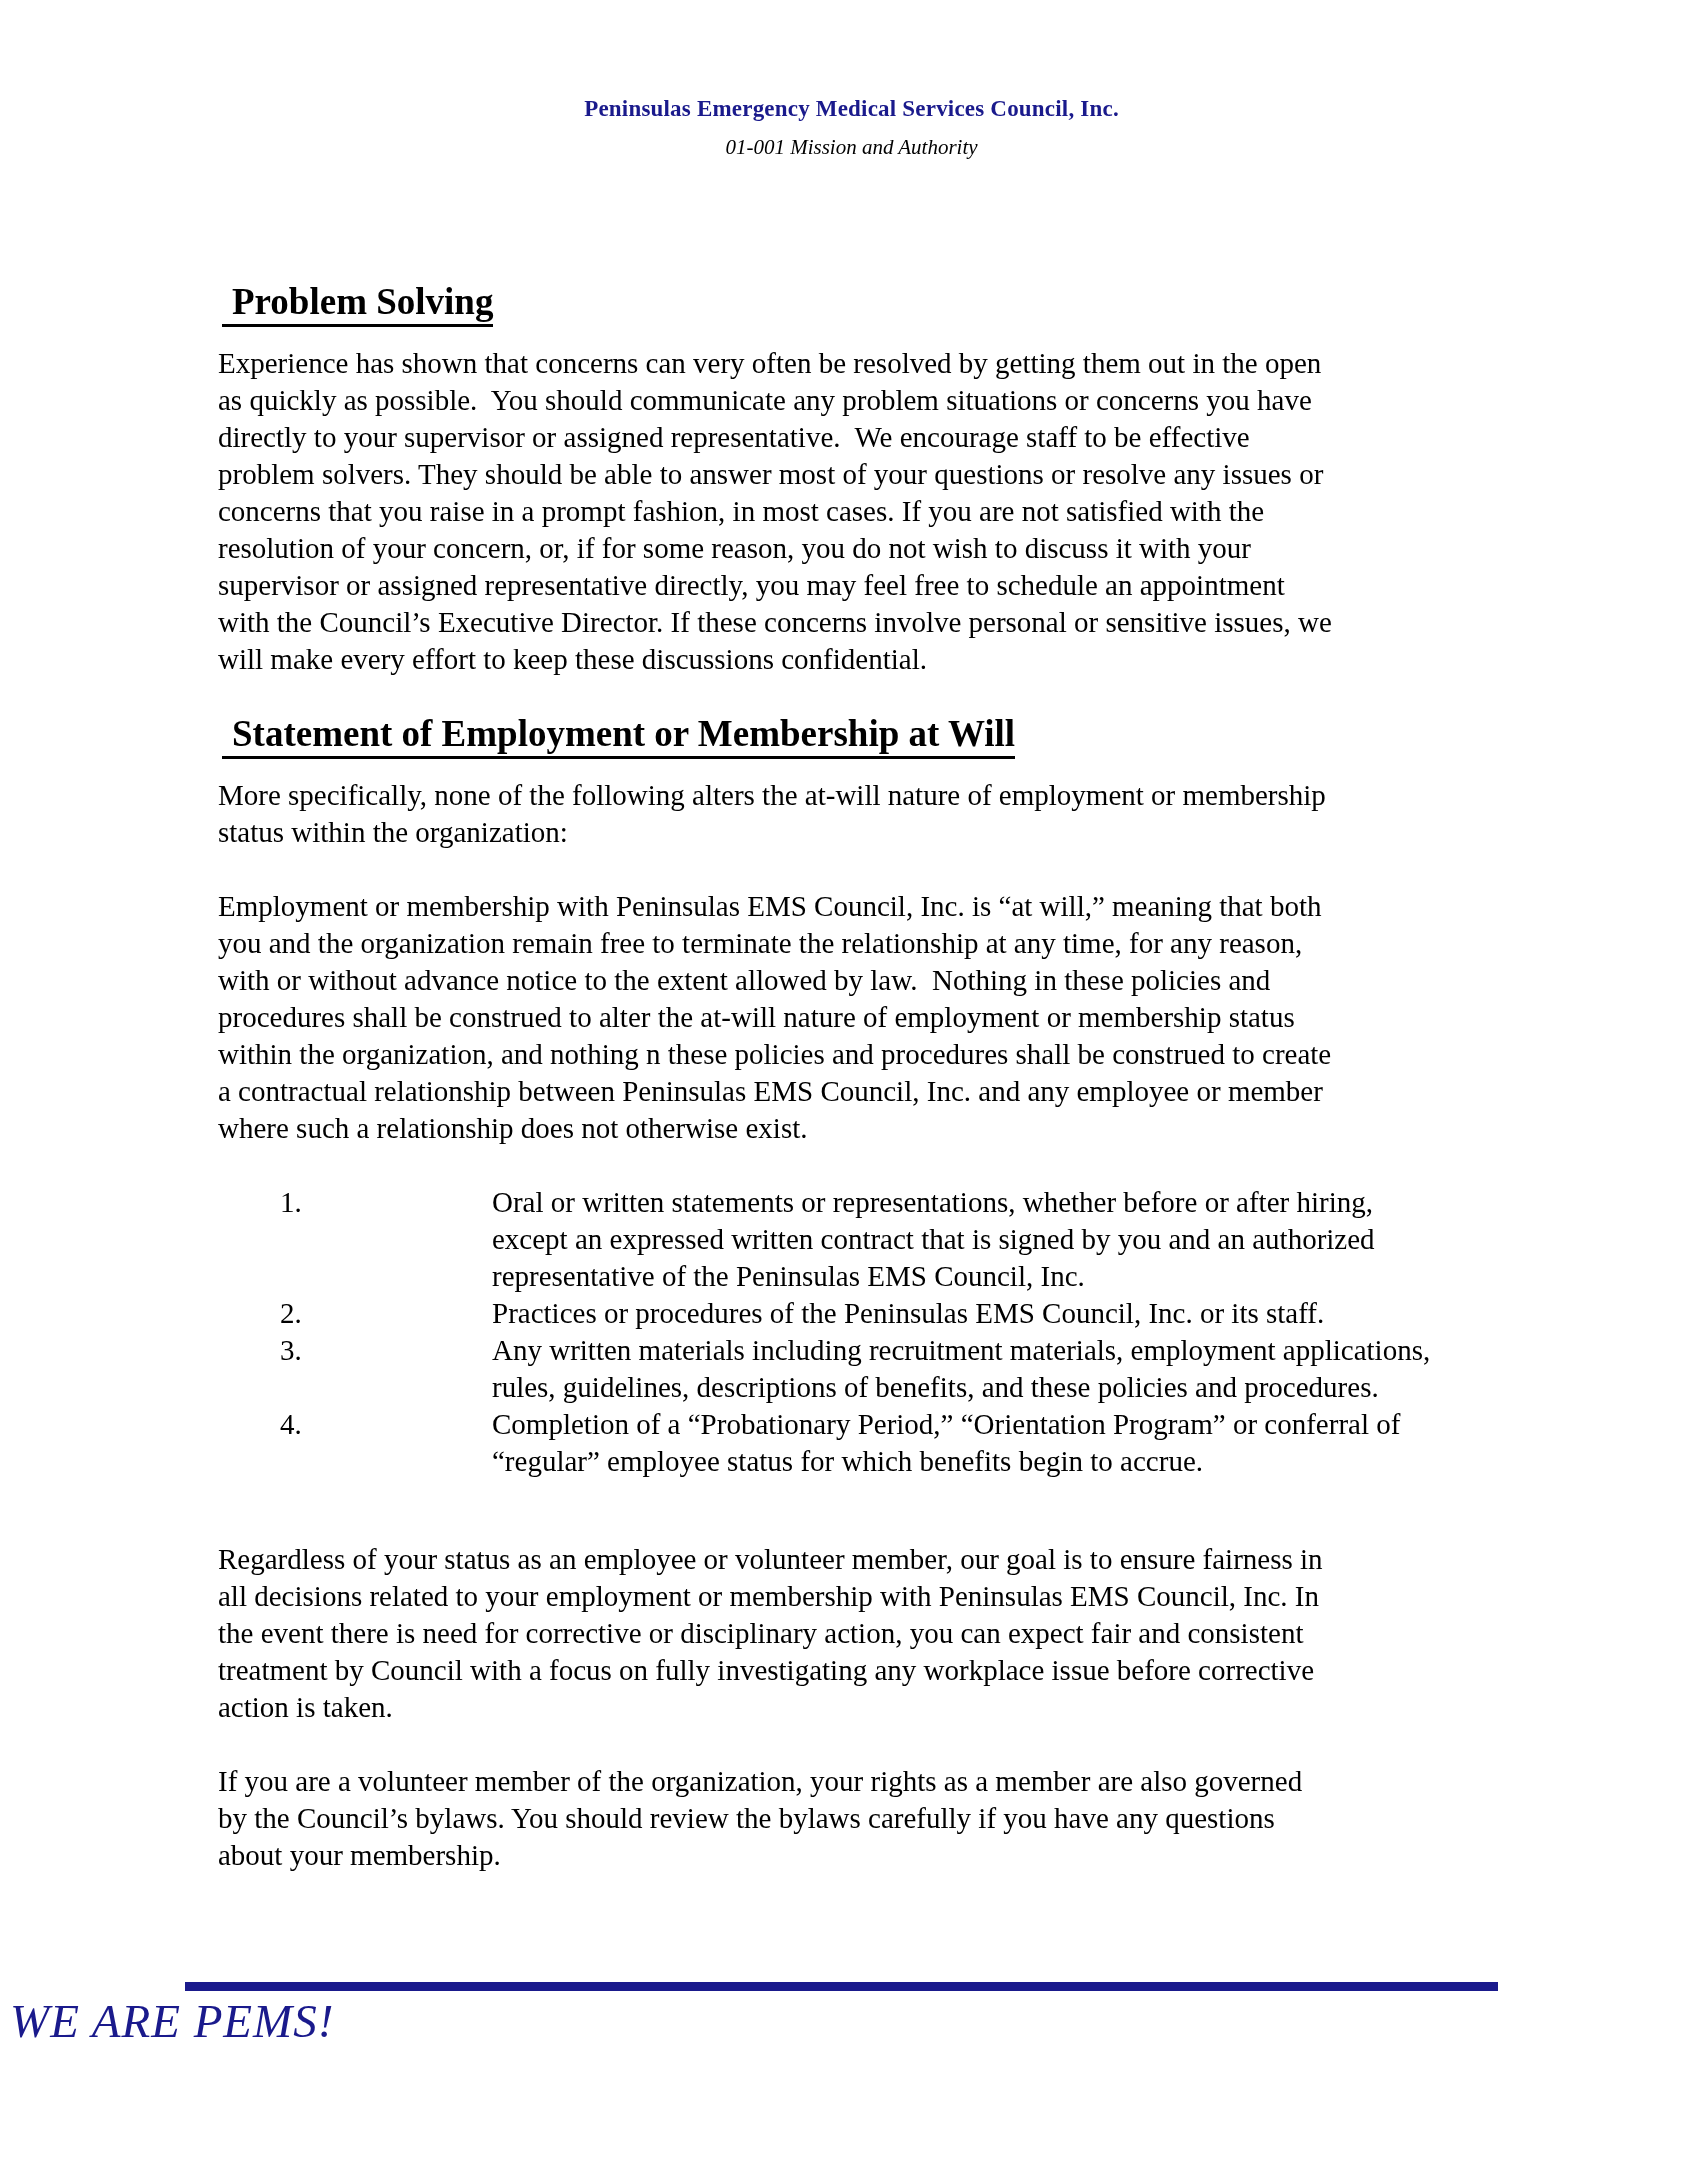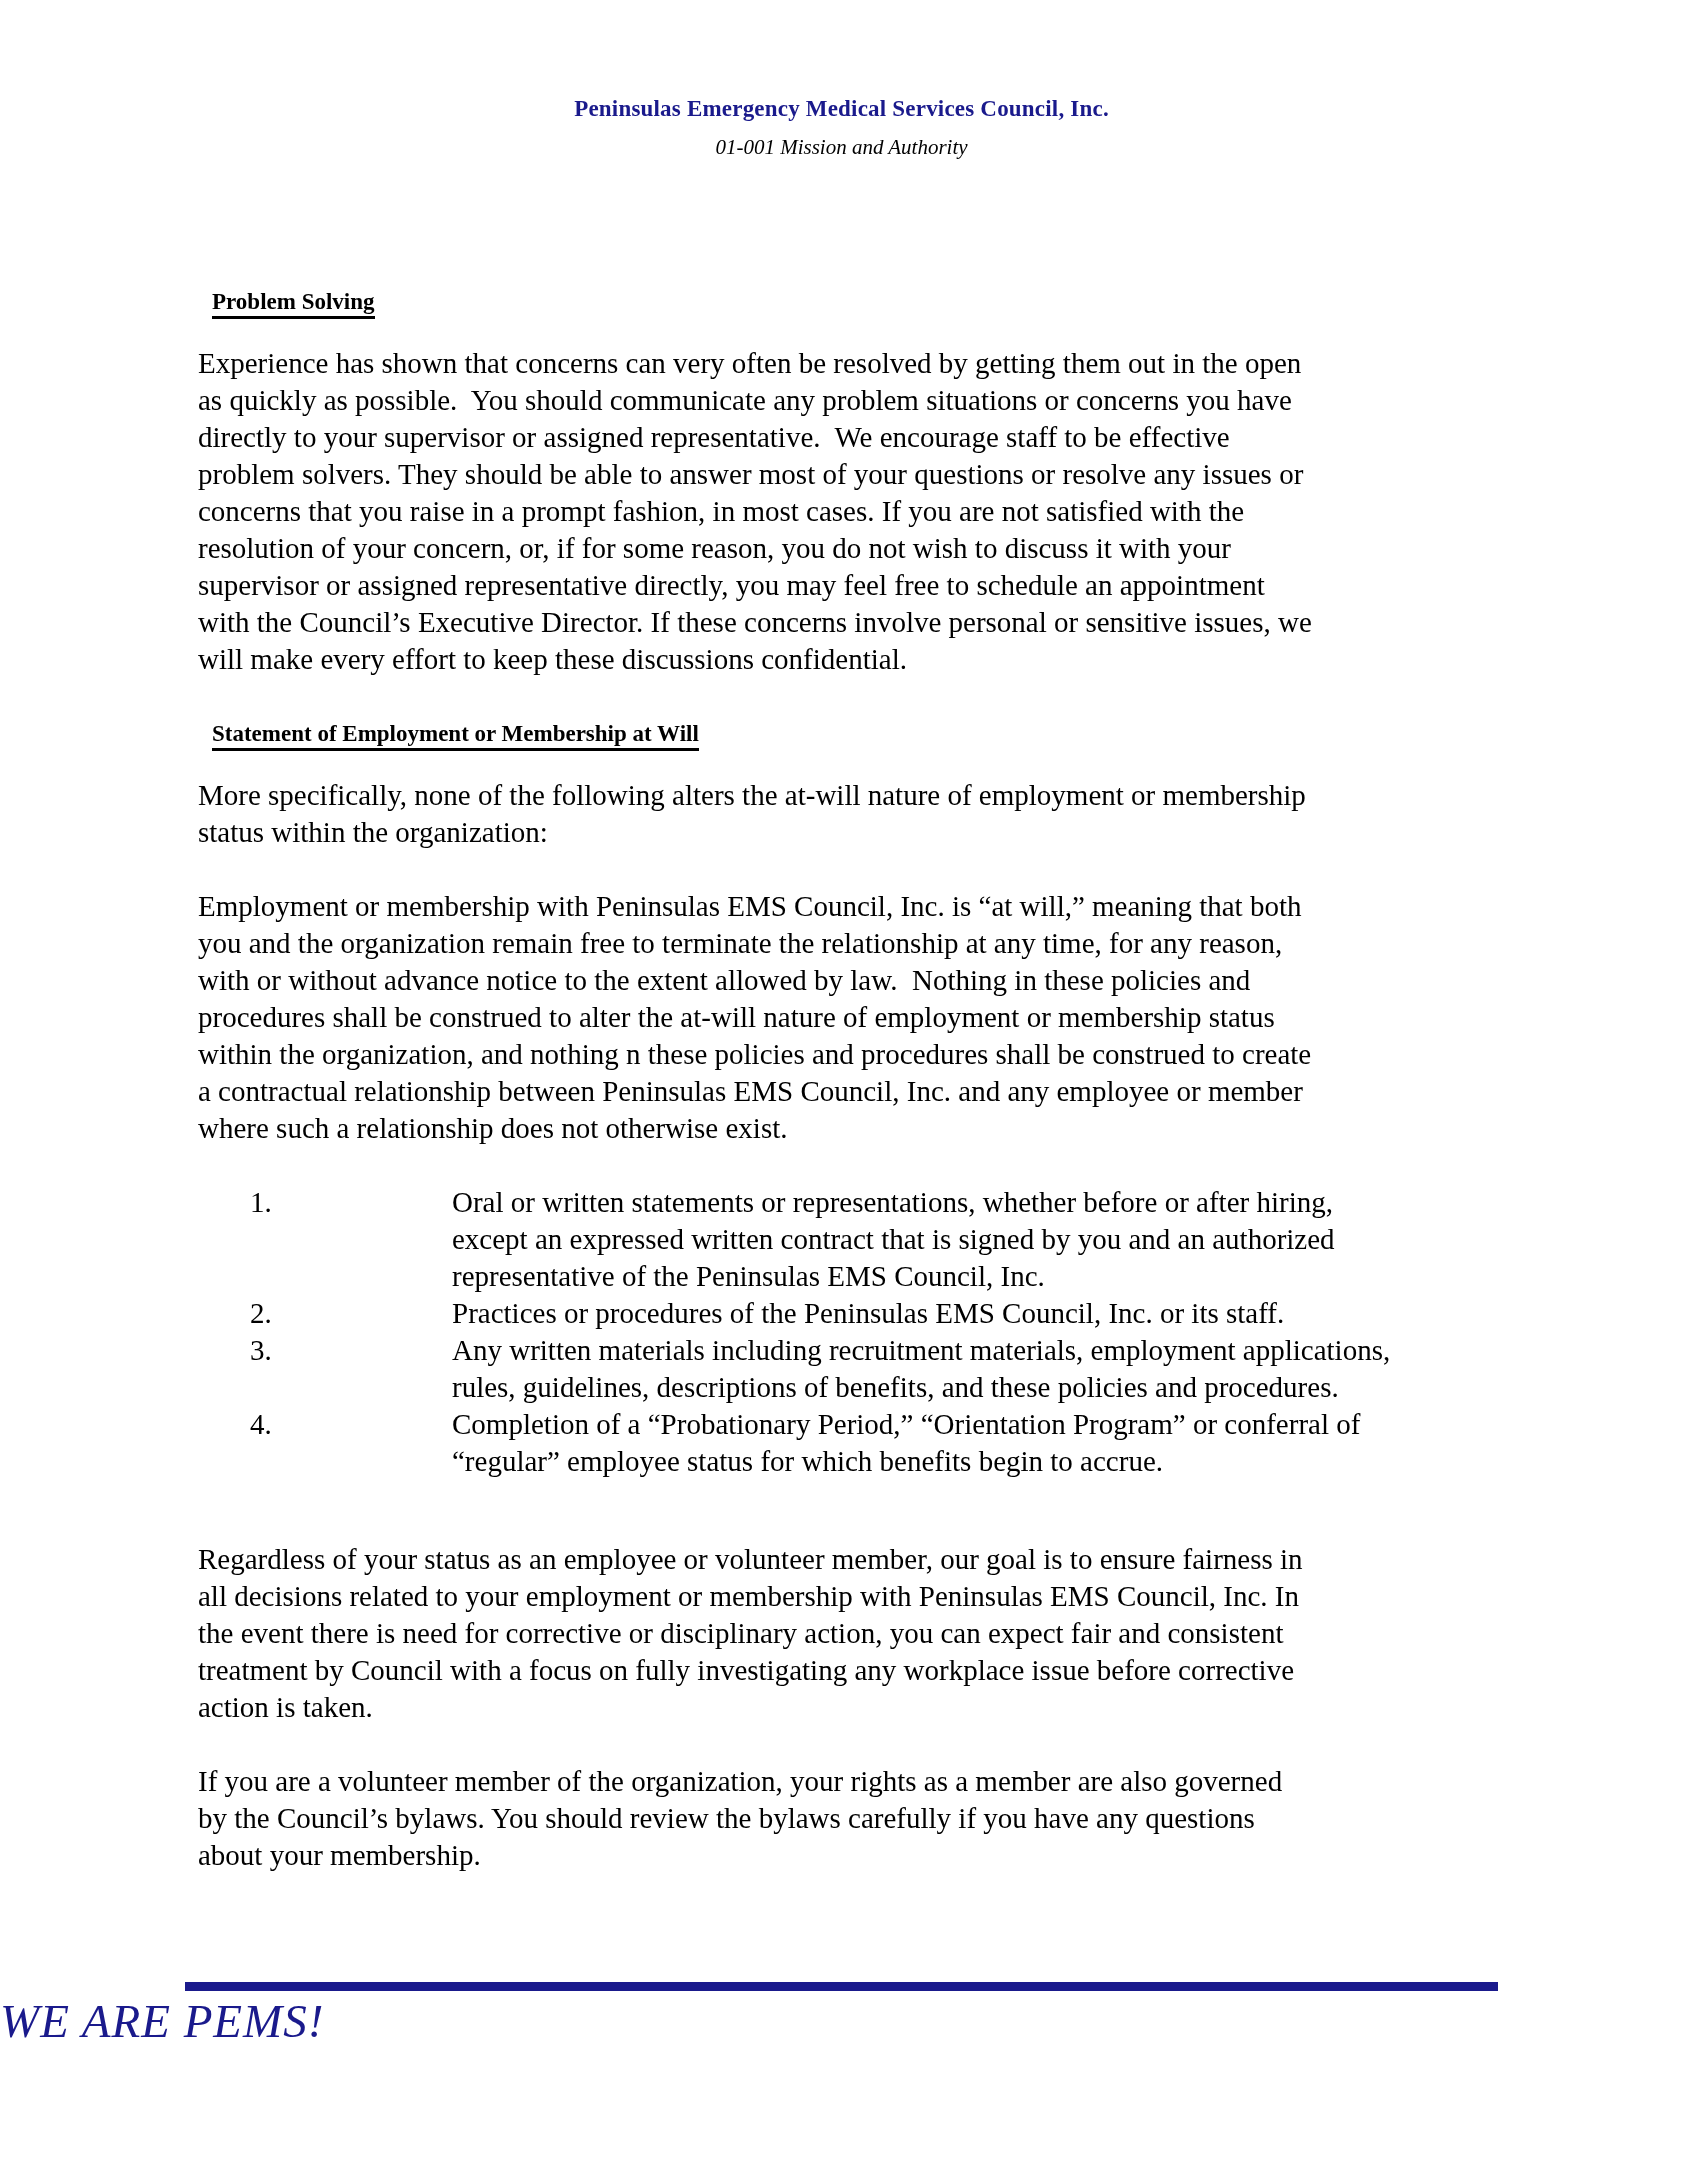--- a/index.html
+++ b/index.html
@@ -1,16 +1,16 @@
 <!DOCTYPE html>
 <html style="--navy: #1a1a8c; --ink: #000000;"><head>
 <meta charset="utf-8">
 <style>
   :root { --navy: #1a1a8c; --ink: #000000; }
-  * { box-sizing: border-box; }
+  * { box-sizing: border-box; padding-left: 10px; }
   html, body { margin: 0; padding: 0; background: #ffffff; }
   .page {
     position: relative;
     width: 1683px;
     height: 2178px;
     background: #ffffff;
     color: var(--ink);
     font-family: "Liberation Serif", "DejaVu Serif", serif;
     overflow: hidden;
   }
@@ -40,23 +40,23 @@
   .content {
     position: absolute;
     left: 198px;
     top: 283px;
     width: 1292px;
     font-size: 29px;
     line-height: 37px;
   }
   .content > :first-child { margin-top: 0; }
   h2.sec {
-    font-size: 23px;
+    font-size: 37px;
     font-weight: bold;
-    margin: 33px 0 24px 14px;
+    margin: 33px 0 24px 4px;
     line-height: 38px;
   }
   h2.sec .ul {
     border-bottom: 3px solid #000;
     padding-bottom: 2px;
   }
   p.para {
     margin: 0 0 37px 0;
     white-space: pre-wrap; 
   }

